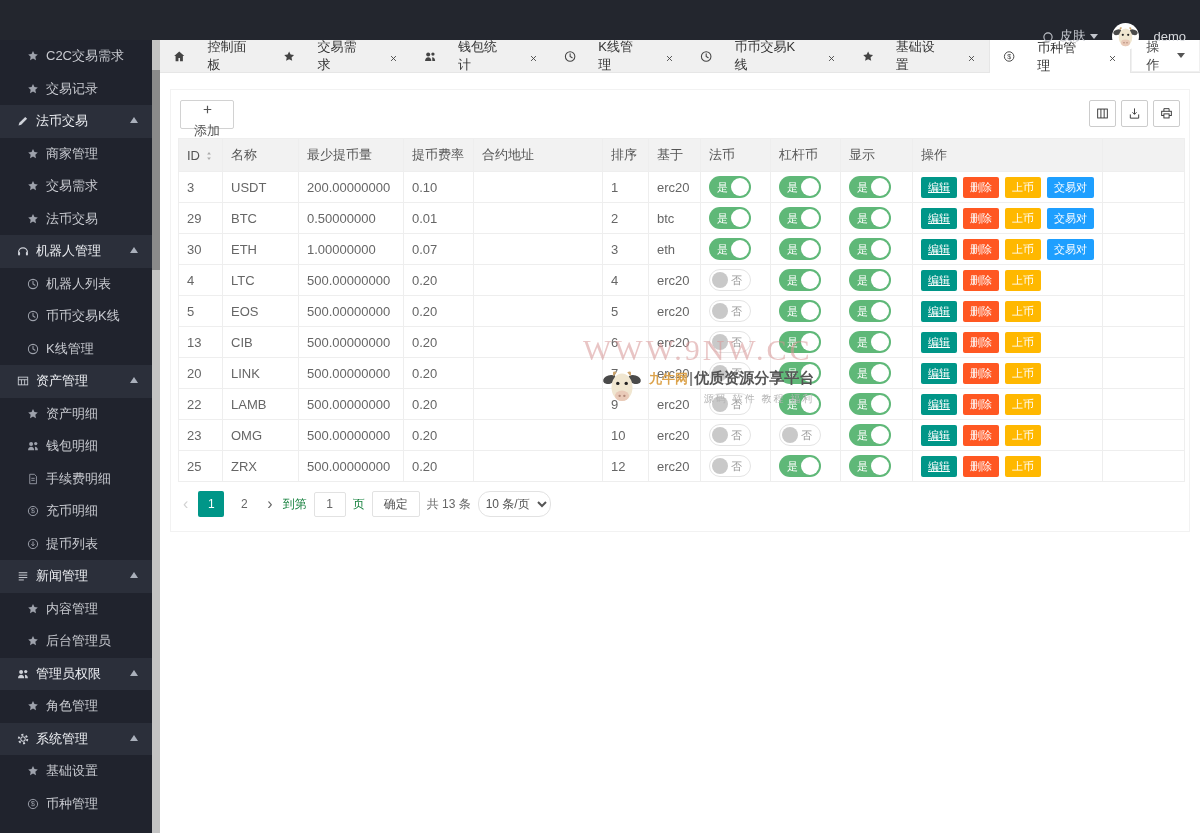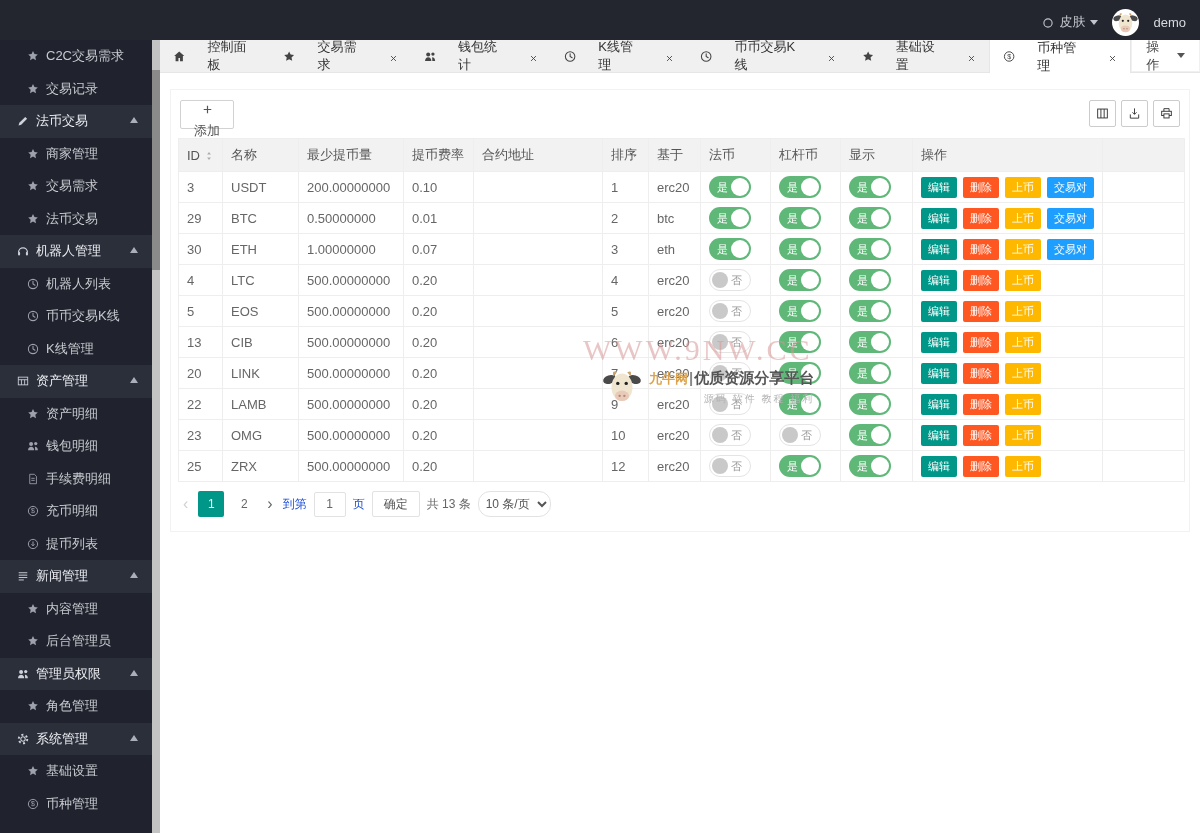--- a/index.html
+++ b/index.html
@@ -5,21 +5,21 @@
   * { margin:0; padding:0; box-sizing:border-box; }
   html,body { width:1200px; height:833px; }
   body {
     position:relative; overflow:hidden; background:#fff;
     font-family:"Liberation Sans","DejaVu Sans",sans-serif; font-size:13px; color:#666;
   }
   .ic { width:13px; height:13px; display:inline-block; vertical-align:-2px; }
 
   
   .topbar { position:absolute; left:0; top:0; width:1200px; height:40px; background:#23262E; z-index:10; }
-  .topbar-right { position:absolute; right:14px; top:4px; height:36px; display:flex; align-items:center; gap:14px; }
+  .topbar-right { position:absolute; right:14px; top:18px; height:36px; display:flex; align-items:center; gap:14px; }
   .skin { display:flex; align-items:center; gap:5px; color:#c2c5cc; font-size:13px; cursor:pointer; }
   .skin .ic { width:12px; height:12px; }
   .avatar { width:27px; height:27px; border-radius:50%; overflow:hidden; background:#fff; cursor:pointer; }
   .avatar svg { width:100%; height:100%; display:block; }
   .username { color:#d8dade; font-size:13px; cursor:pointer; }
 
   
   .sidebar { position:absolute; left:0; top:40px; width:152px; height:793px; background:#20232D; overflow:hidden; z-index:9; }
   .side-row { height:32.5px; display:flex; align-items:center; color:#c8cad0; font-size:13px; cursor:pointer; position:relative; }
   .side-row .ic { color:#9ea2ac; margin-right:7px; width:12px; height:12px; flex:none; }
@@ -67,32 +67,32 @@
   .toggle .knob { position:absolute; border-radius:50%; }
   .toggle.on { background:#5FB878; }
   .toggle.on em { left:8px; line-height:22px; color:#fff; }
   .toggle.on .knob { right:2px; top:2px; width:18px; height:18px; background:#fff; }
   .toggle.off { background:#fff; border:1px solid #e4e4e4; }
   .toggle.off em { right:8px; line-height:20px; color:#999; }
   .toggle.off .knob { left:2px; top:2px; width:16px; height:16px; background:#c9c9c9; }
 
   .abtn { display:inline-block; height:21px; line-height:21px; padding:0 7px; border-radius:2px; color:#fff;
     font-size:11px; margin-right:6px; cursor:pointer; vertical-align:middle; }
-  .abtn.edit { background:#009688; }
+  .abtn.edit { background:#009688;text-decoration:underline; }
   .abtn.delete { background:#FF5722; }
   .abtn.listing { background:#FFB800; }
   .abtn.pair { background:#1E9FFF; }
 
   
   .pager { display:flex; align-items:center; gap:7px; margin-top:9px; padding-left:2px; font-size:12px; color:#666; }
   .pg-arrow { font-size:16px; color:#666; padding:0 3px; cursor:pointer; line-height:26px; }
   .pg-arrow.disabled { color:#d2d2d2; }
   .pg-num { min-width:26px; height:26px; line-height:26px; text-align:center; border-radius:2px; color:#666; cursor:pointer; padding:0 4px; }
   .pg-num.active { background:#009688; color:#fff; }
-  .pg-label { color:#1d4ed8; }
+  .pg-label { color:#15803d; }
   .pg-input { width:32px; height:25px; border:1px solid #e2e2e2; border-radius:2px; text-align:center; color:#666;
     font-size:12px; background:#fff; font-family:inherit; }
   .pg-confirm { height:26px; padding:0 11px; border:1px solid #e2e2e2; border-radius:2px; background:#fff; color:#555;
     font-size:12px; cursor:pointer; font-family:inherit; }
   .pg-total { color:#666; }
   .pg-size { height:26px; border:1px solid #e2e2e2; border-radius:12px; background:#fff; color:#555; font-size:12px;
     padding:0 3px; font-family:inherit; }
 
   
   .watermark { position:absolute; left:583px; top:333px; z-index:6; pointer-events:none; }

